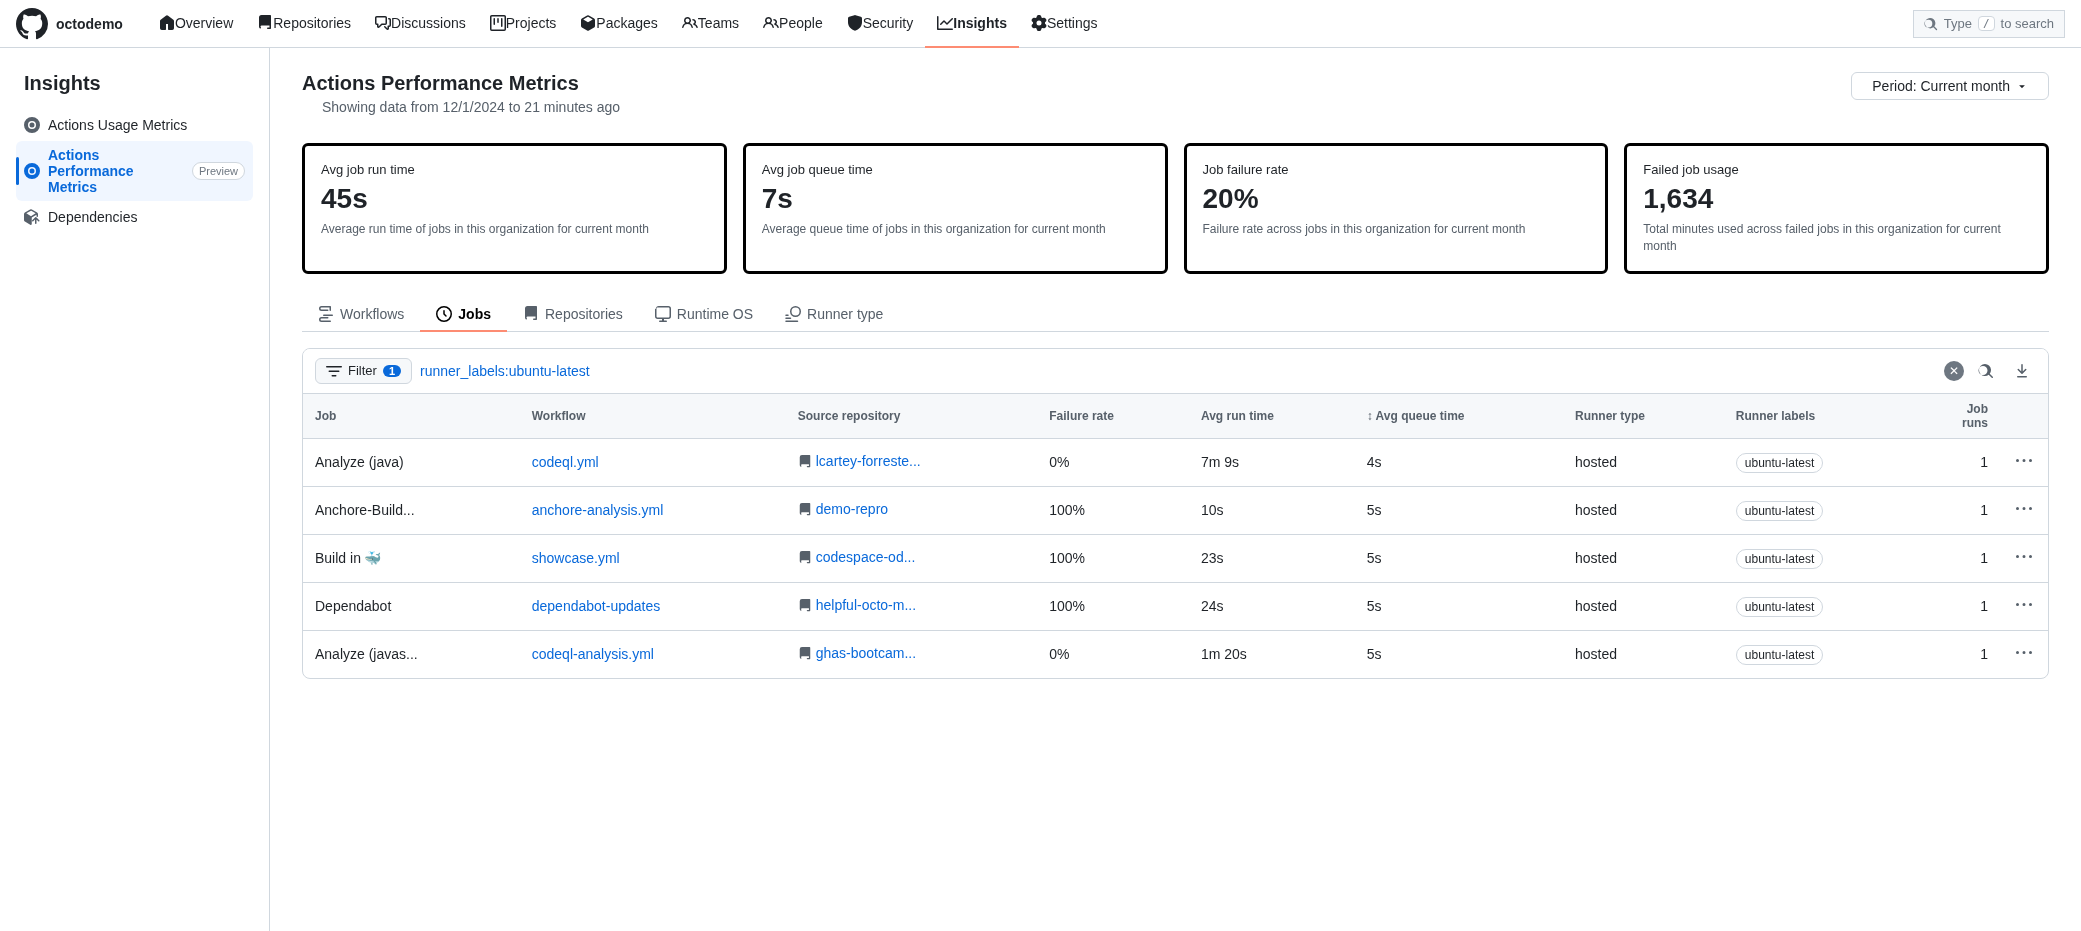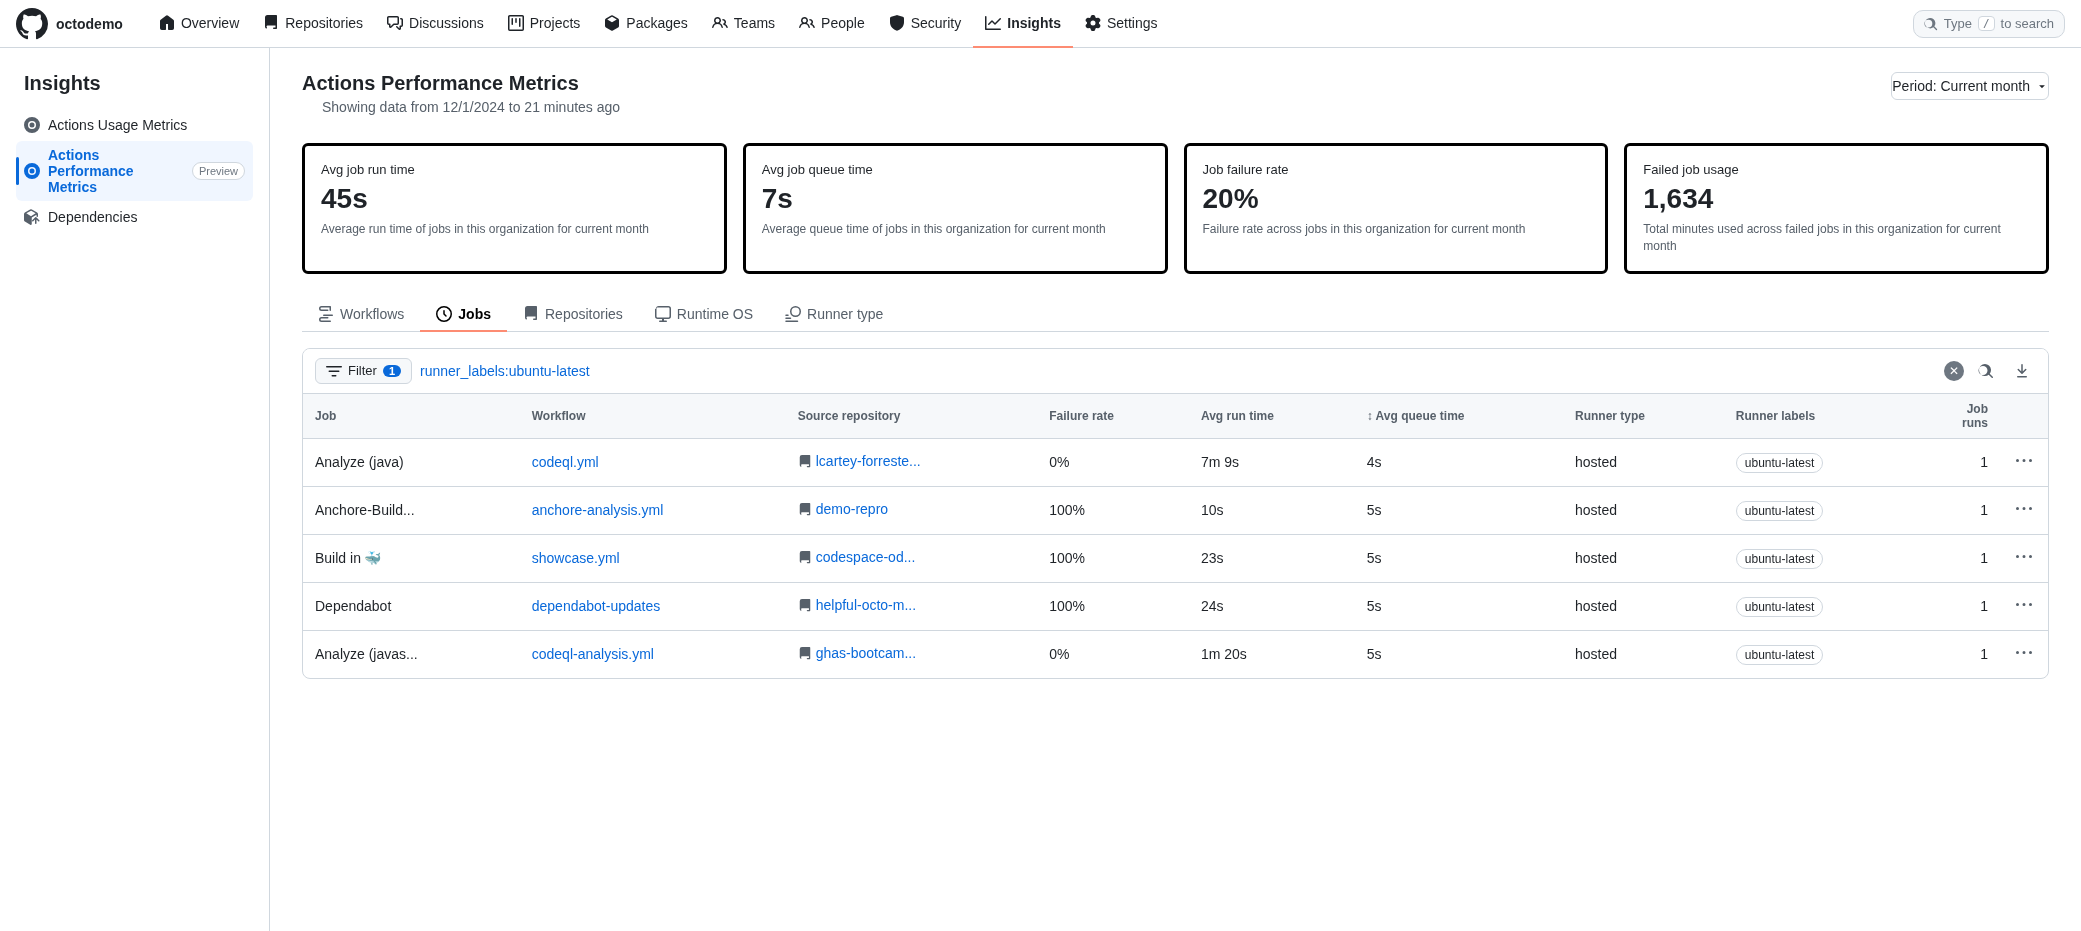--- a/index.html
+++ b/index.html
@@ -8,29 +8,29 @@
     
     .top-nav {
       display: flex; align-items: center; padding: 0 16px; height: 48px;
       border-bottom: 1px solid #d0d7de; background: #fff; gap: 0;
     }
     .nav-logo { display: flex; align-items: center; gap: 8px; margin-right: 8px; }
     .nav-logo-icon { color: #1f2328; }
     .nav-org { font-weight: 600; font-size: 14px; color: #1f2328; margin-right: 16px; }
     .nav-items { display: flex; align-items: center; gap: 0; flex: 1; }
     .nav-item {
-      display: flex; align-items: center; gap: 6px; padding: 12px 12px;
+      display: flex; align-items: center; padding: 12px 12px;
       font-size: 14px; color: #1f2328; cursor: pointer; text-decoration: none;
       border-bottom: 2px solid transparent; height: 48px;
     }
     .nav-item.active { border-bottom-color: #fd8c73; font-weight: 600; }
     .nav-item svg { width: 16px; height: 16px; flex-shrink: 0; }
     .nav-search {
       margin-left: auto; display: flex; align-items: center; gap: 6px;
-      border: 1px solid #d0d7de; border-radius: 10px; padding: 4px 10px;
+      border: 1px solid #d0d7de; border-radius: 0; padding: 4px 10px;
       font-size: 13px; color: #6e7781; cursor: pointer; background: #f6f8fa;
       height: 28px;
     }
     .nav-search kbd {
       background: #fff; border: 1px solid #d0d7de; border-radius: 4px;
       padding: 0 4px; font-size: 11px; color: #6e7781;
     }
 
     
     .layout { display: flex; min-height: calc(100vh - 48px); }
@@ -52,21 +52,21 @@
     }
     .sidebar-icon { width: 16px; height: 16px; flex-shrink: 0; color: #57606a; }
 
     
     .main { flex: 1; padding: 24px 32px; overflow: auto; }
     .page-title { font-size: 20px; font-weight: 600; margin-bottom: 4px; }
     .page-subtitle { font-size: 14px; color: #57606a; margin-bottom: 24px; margin-left: 20px; }
 
     
     .period-btn {
-      display: flex; align-items: center; gap: 6px; padding: 5px 0;
+      display: flex; align-items: center; gap: 6px; padding: 5px 20px;
       border: 1px solid #d0d7de; border-radius: 6px; background: #fff;
       font-size: 14px; cursor: pointer; color: #1f2328;
     }
     .page-header { display: flex; align-items: flex-start; justify-content: space-between; margin-bottom: 4px; }
 
     
     .stats-grid {
       display: grid; grid-template-columns: repeat(4, 1fr); gap: 16px;
       margin-bottom: 24px;
     }

